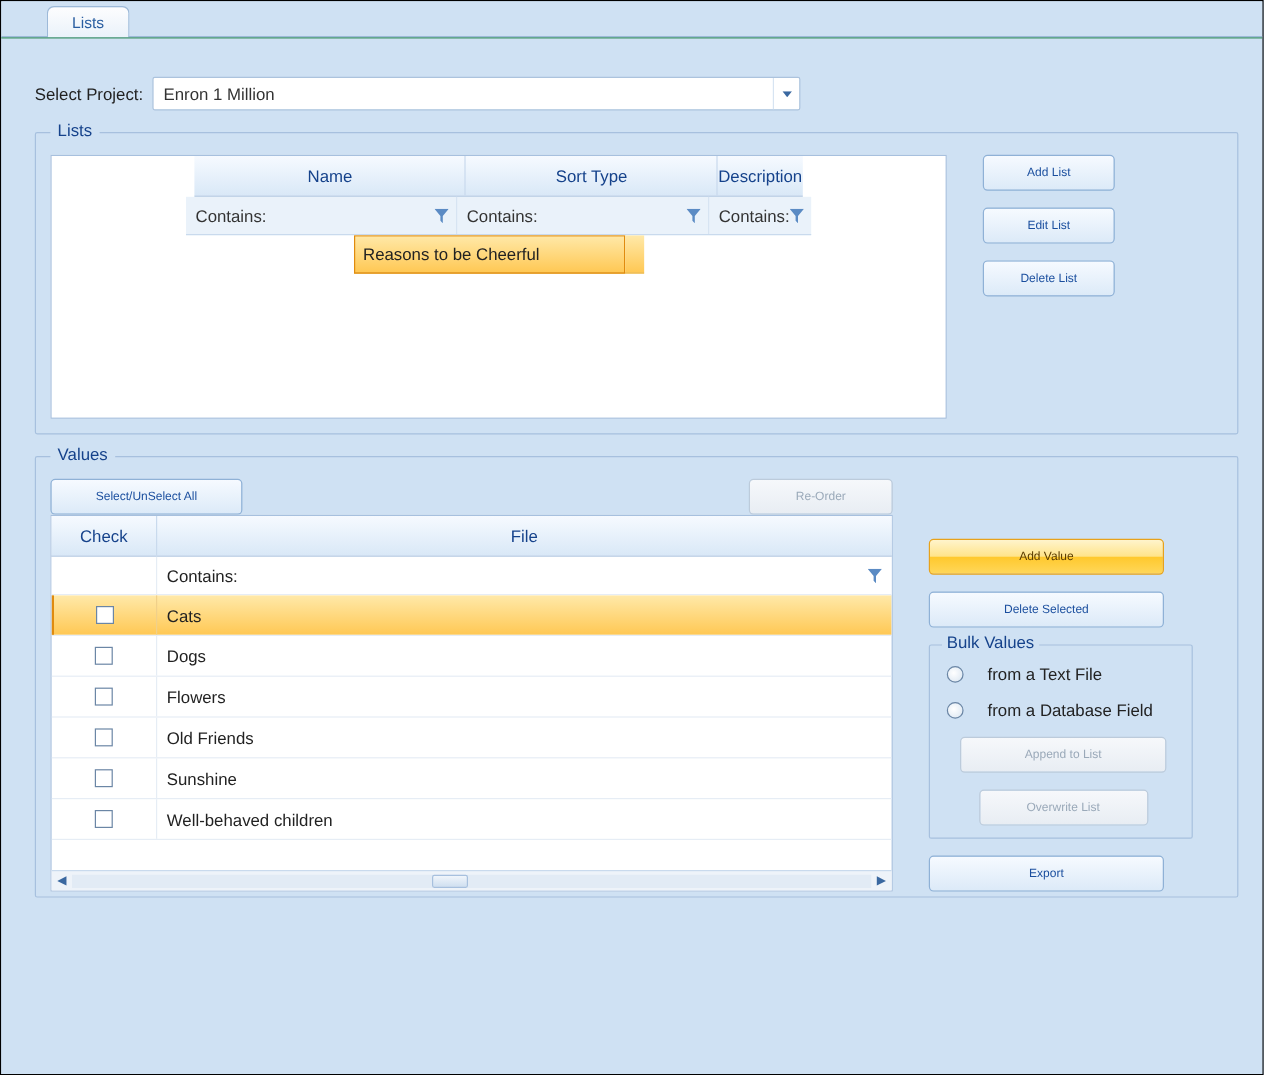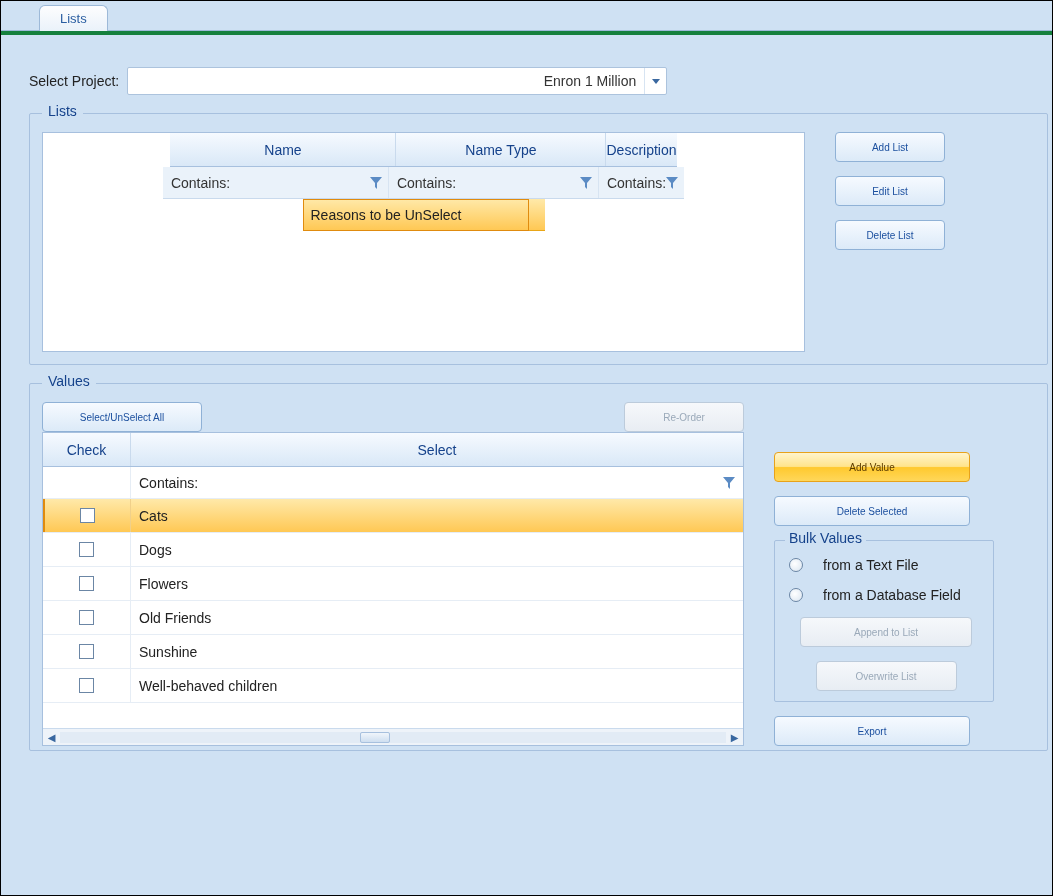--- a/index.html
+++ b/index.html
@@ -33,41 +33,40 @@
     border-bottom: none;
     border-top-left-radius: 6px;
     border-top-right-radius: 6px;
     line-height: 26px;
     color: #2a5ea1;
     font-size: 13px;
   }
 
   .panel {
     background: #cfe1f3;
-    padding: 32px 4px 16px 28px;
+    padding: 32px 20px 16px 28px;
     height: calc(100% - 30px);
-    border-top: 4px solid #15803d;
+    border-top: 1px solid #15803d;
   }
 
   
   .project-row {
     display: flex;
     align-items: center;
     gap: 8px;
     margin-bottom: 18px;
   }
   .dropdown {
     flex: 0 0 540px;
     height: 28px;
     display: flex;
     align-items: center;
     background: #fff;
     border: 1px solid #acc3dd;
     border-radius: 2px;
-    text-align: right;
   }
   .dropdown .value {
     flex: 1;
     padding: 0 8px;
     color: #333;
   }
   .dropdown .caret {
     width: 22px;
     height: 26px;
     border-left: 1px solid #d7e4f2;
@@ -377,21 +376,21 @@
       </span>
     </div>
   </div>
 
   <div class="groupbox">
     <div class="legend">Lists</div>
     <div class="lists-area">
       <div class="grid lists-grid">
         <div class="grid-header">
           <div class="col-h c-name">Name</div>
-          <div class="col-h c-sort">Name Type</div>
+          <div class="col-h c-sort">Sort Type</div>
           <div class="col-h c-desc">Description</div>
         </div>
         <div class="grid-filter">
           <div class="filter-cell c-name">
             <span>Contains:</span>
             <svg class="funnel-icon" viewBox="0 0 12 12">
                 <path d="M0 0 H12 L7 6 V12 L5 10 V6 Z" fill="#5b8bc4"></path>
               </svg>
           </div>
           <div class="filter-cell c-sort">
@@ -402,21 +401,21 @@
           </div>
           <div class="filter-cell c-desc">
             <span>Contains:</span>
             <svg class="funnel-icon" viewBox="0 0 12 12">
                 <path d="M0 0 H12 L7 6 V12 L5 10 V6 Z" fill="#5b8bc4"></path>
               </svg>
           </div>
         </div>
         <div class="grid-body">
           <div class="lists-row selected">
-            <div class="cell first">Reasons to be UnSelect</div>
+            <div class="cell first">Reasons to be Cheerful</div>
             <div class="cell desc"></div>
           </div>
         </div>
       </div>
       <div class="side-buttons">
         <div class="btn">Add List</div>
         <div class="btn">Edit List</div>
         <div class="btn">Delete List</div>
       </div>
     </div>
@@ -428,21 +427,21 @@
     <div class="values-area">
       <div style="flex:0 0 702px; display:flex; flex-direction:column;">
         <div class="values-toolbar">
           <div class="btn tool">Select/UnSelect All</div>
           <div class="btn reorder disabled">Re-Order</div>
         </div>
 
         <div class="grid values-grid">
           <div class="grid-header">
             <div class="col-h c-check">Check</div>
-            <div class="col-h c-value">Select</div>
+            <div class="col-h c-value">File</div>
           </div>
           <div class="v-filter">
             <div class="chk-area"></div>
             <div class="val-area">
               <span>Contains:</span>
               <svg class="funnel-icon" viewBox="0 0 12 12">
                   <path d="M0 0 H12 L7 6 V12 L5 10 V6 Z" fill="#5b8bc4"></path>
                 </svg>
             </div>
           </div>

